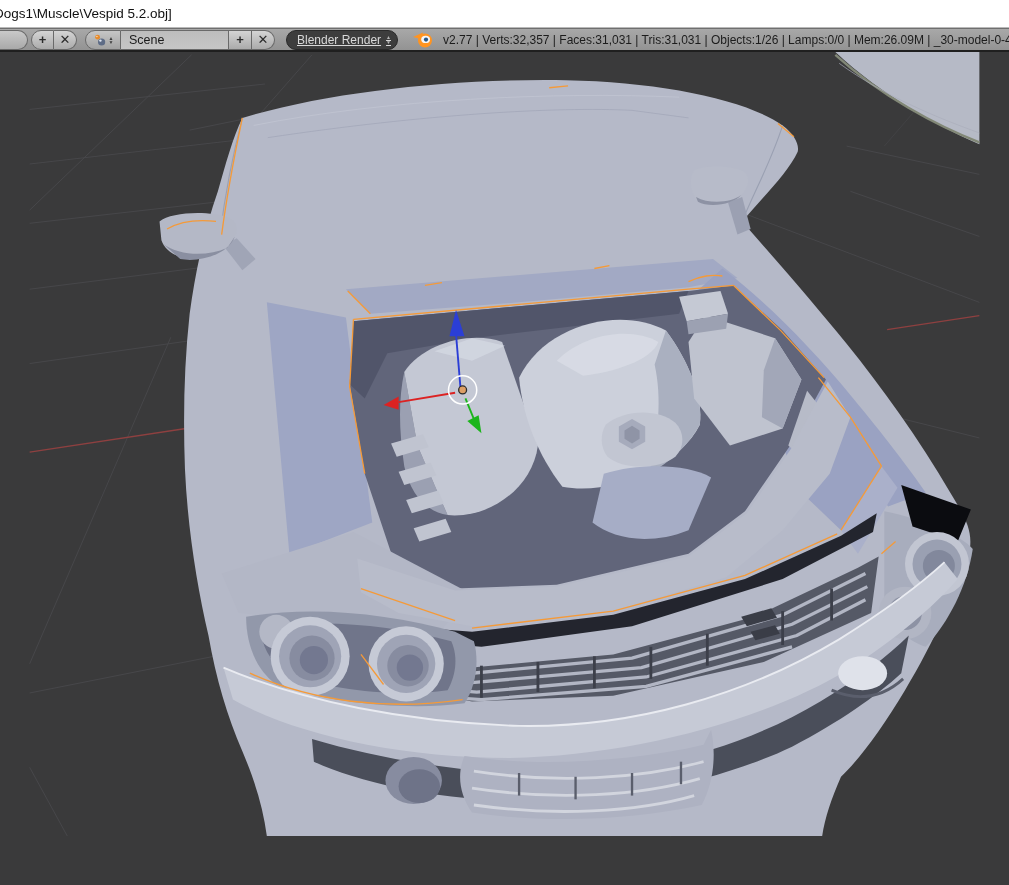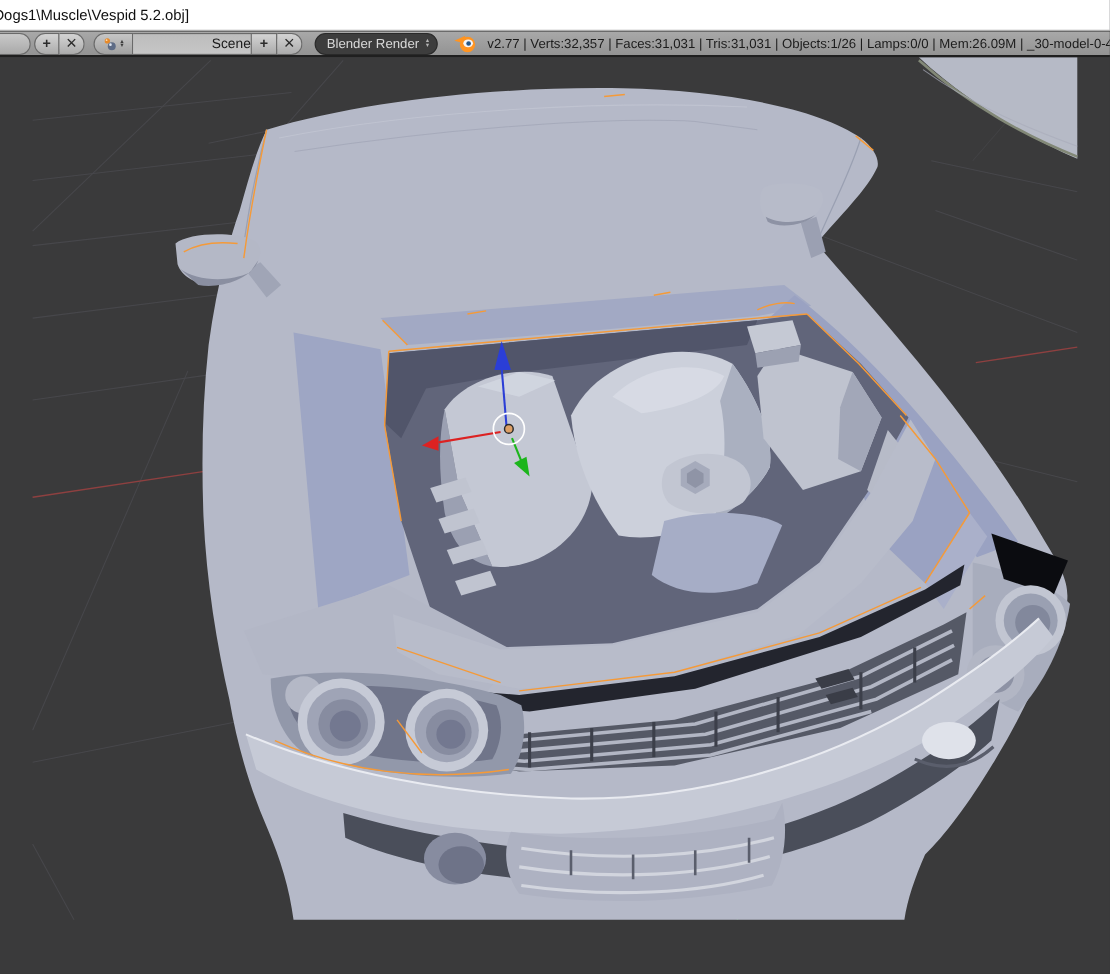--- a/index.html
+++ b/index.html
@@ -22,25 +22,25 @@
     color:#2b2b2b;font-size:13px;font-weight:bold;cursor:default;}
   .btn.join-l{border-radius:10px 0 0 10px;margin-left:3px;}
   .btn.join-r{border-radius:0 10px 10px 0;border-left:none;}
   .dbgroup{display:flex;margin-left:8px;height:20px;}
   .dbicon{width:36px;height:20px;background:linear-gradient(#c6c6c6,#a2a2a2);
     border:1px solid #6a6a6a;border-radius:10px 0 0 10px;box-sizing:border-box;
     display:flex;align-items:center;justify-content:center;gap:2px;}
   .dbicon .chev{display:flex;flex-direction:column;line-height:4px;font-size:5px;color:#3c3c3c;}
   .namefield{width:108px;height:20px;background:linear-gradient(#bdbdbd,#c6c6c6);
     border:1px solid #6a6a6a;border-left:none;box-sizing:border-box;display:flex;align-items:center;
-    padding-left:8px;font-size:12.5px;color:#1b1b1b;justify-content:flex-end;}
+    padding-left:8px;font-size:12.5px;color:#1b1b1b;}
   .btn.flat{border-left:none;}
   .dropdown{margin-left:11px;width:112px;height:20px;background:#3d3d3d;border:1px solid #292929;
     border-radius:10px;box-sizing:border-box;display:flex;align-items:center;
-    padding:0 6px 0 10px;color:#d9d9d9;font-size:12px;}
+    padding:0 6px 0 10px;color:#d9d9d9;font-size:12px;text-decoration:underline;}
   .dropdown .chev{margin-left:auto;display:flex;flex-direction:column;line-height:4.5px;
     font-size:5px;color:#b5b5b5;}
   .logo{margin-left:14px;width:22px;height:20px;}
   .stats{margin-left:9px;font-size:12px;color:#1c1c1c;white-space:nowrap;overflow:hidden;flex:1;}
   .viewport{position:relative;width:1009px;height:833px;background:var(--viewport-bg);}
   .viewport svg{position:absolute;left:0;top:0;}
 </style>
 </head>
 <body>
 

